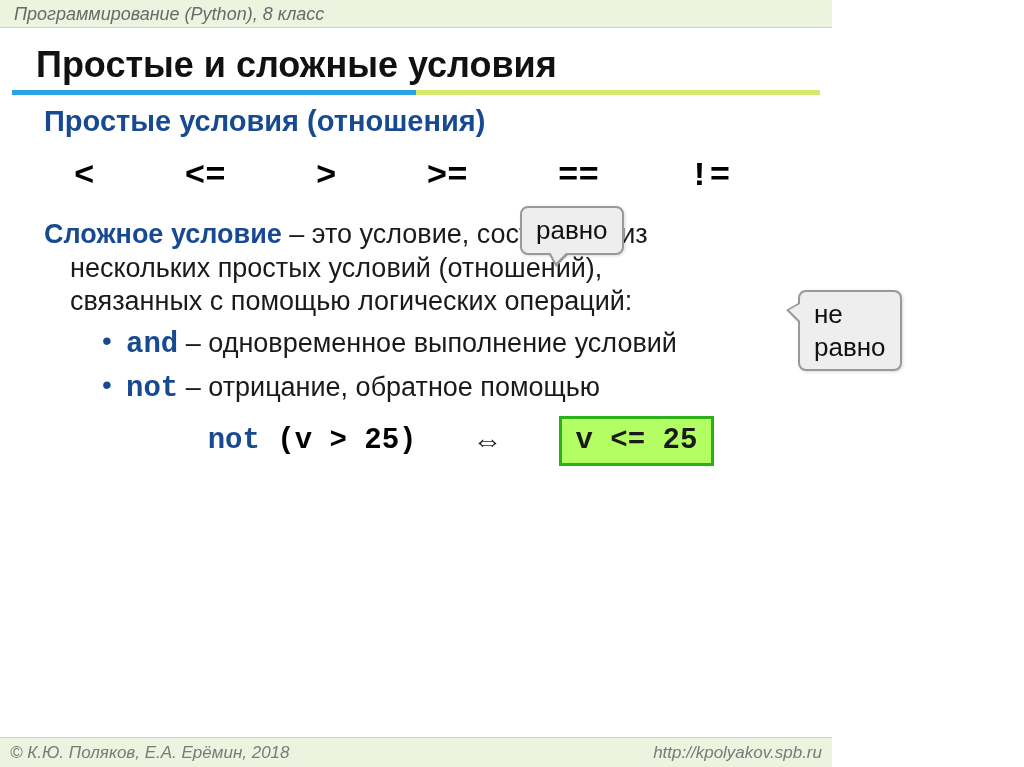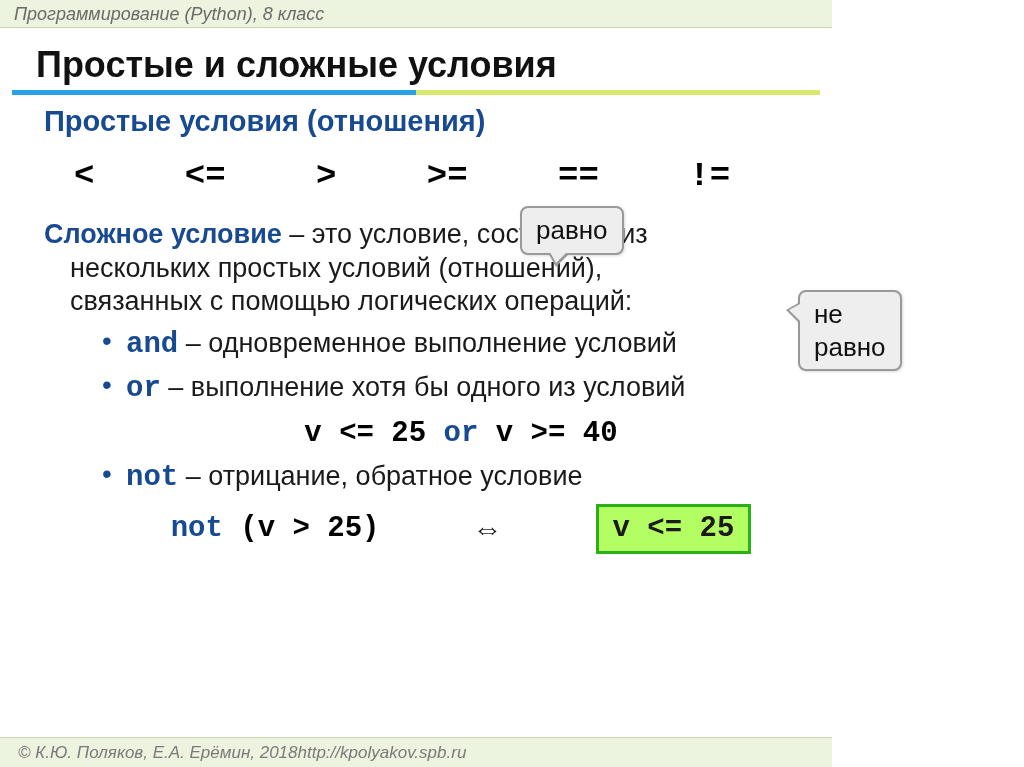--- a/index.html
+++ b/index.html
@@ -131,21 +131,21 @@
     font-size: 29px;
     text-align: center;
     margin: 8px 0 4px 0;
     color: #000;
   }
   .code-line .kw { color: #184a92; }
   .not-line {
     display: flex;
     align-items: center;
     justify-content: center;
-    gap: 93px;
+    gap: 56px;
     margin: 8px 0 0 0;
   }
   .not-code {
     font-family: "Courier New", monospace;
     font-weight: 700;
     font-size: 29px;
     color: #000;
   }
   .arrow {
     font-size: 30px;
@@ -157,25 +157,26 @@
     padding: 4px 14px;
     font-family: "Courier New", monospace;
     font-weight: 700;
     font-size: 29px;
   }
   .footer {
     position: absolute;
     left: 0; right: 0; bottom: 0;
     background: #ecf3de;
     border-top: 1px solid #c9d8b0;
-    padding: 5px 18px;
+    padding: 5px 10px;
     font-style: italic;
     color: #7a7a7a;
     font-size: 17px;
     display: flex;
+    justify-content: space-between;
     box-sizing: border-box;
     height: 30px;
   }
 </style>
 </head>
 <body>
 
 <div class="slide">
 
   <div class="top-bar">
@@ -211,27 +212,21 @@
       <span class="hl">Сложное условие</span><span> – это условие, состоящее из</span><br>
       <span class="indent">нескольких простых условий (отношений),</span><br>
       <span class="indent">связанных с помощью логических операций:</span>
     </div>
 
     <ul class="bullets">
       <li>
         <span class="kw">and</span><span> – одновременное выполнение условий</span>
       </li>
       <li>
-        <span class="kw">or</span><span> – выполнение хотя бы одного из условий</span>
-        <div class="code-line">
-          <span>v &lt;= 25 </span><span class="kw">or</span><span> v &gt;= 40</span>
-        </div>
-      </li>
-      <li>
-        <span class="kw">not</span><span> – отрицание, обратное условие</span>
+        <span class="kw">not</span><span> – отрицание, обратное помощью</span>
         <div class="not-line">
           <div class="not-code">
             <span class="kw">not</span><span> (v &gt; 25)</span>
           </div>
           <div class="arrow">⇔</div>
           <div class="green-box">v &lt;= 25</div>
         </div>
       </li>
     </ul>
 

